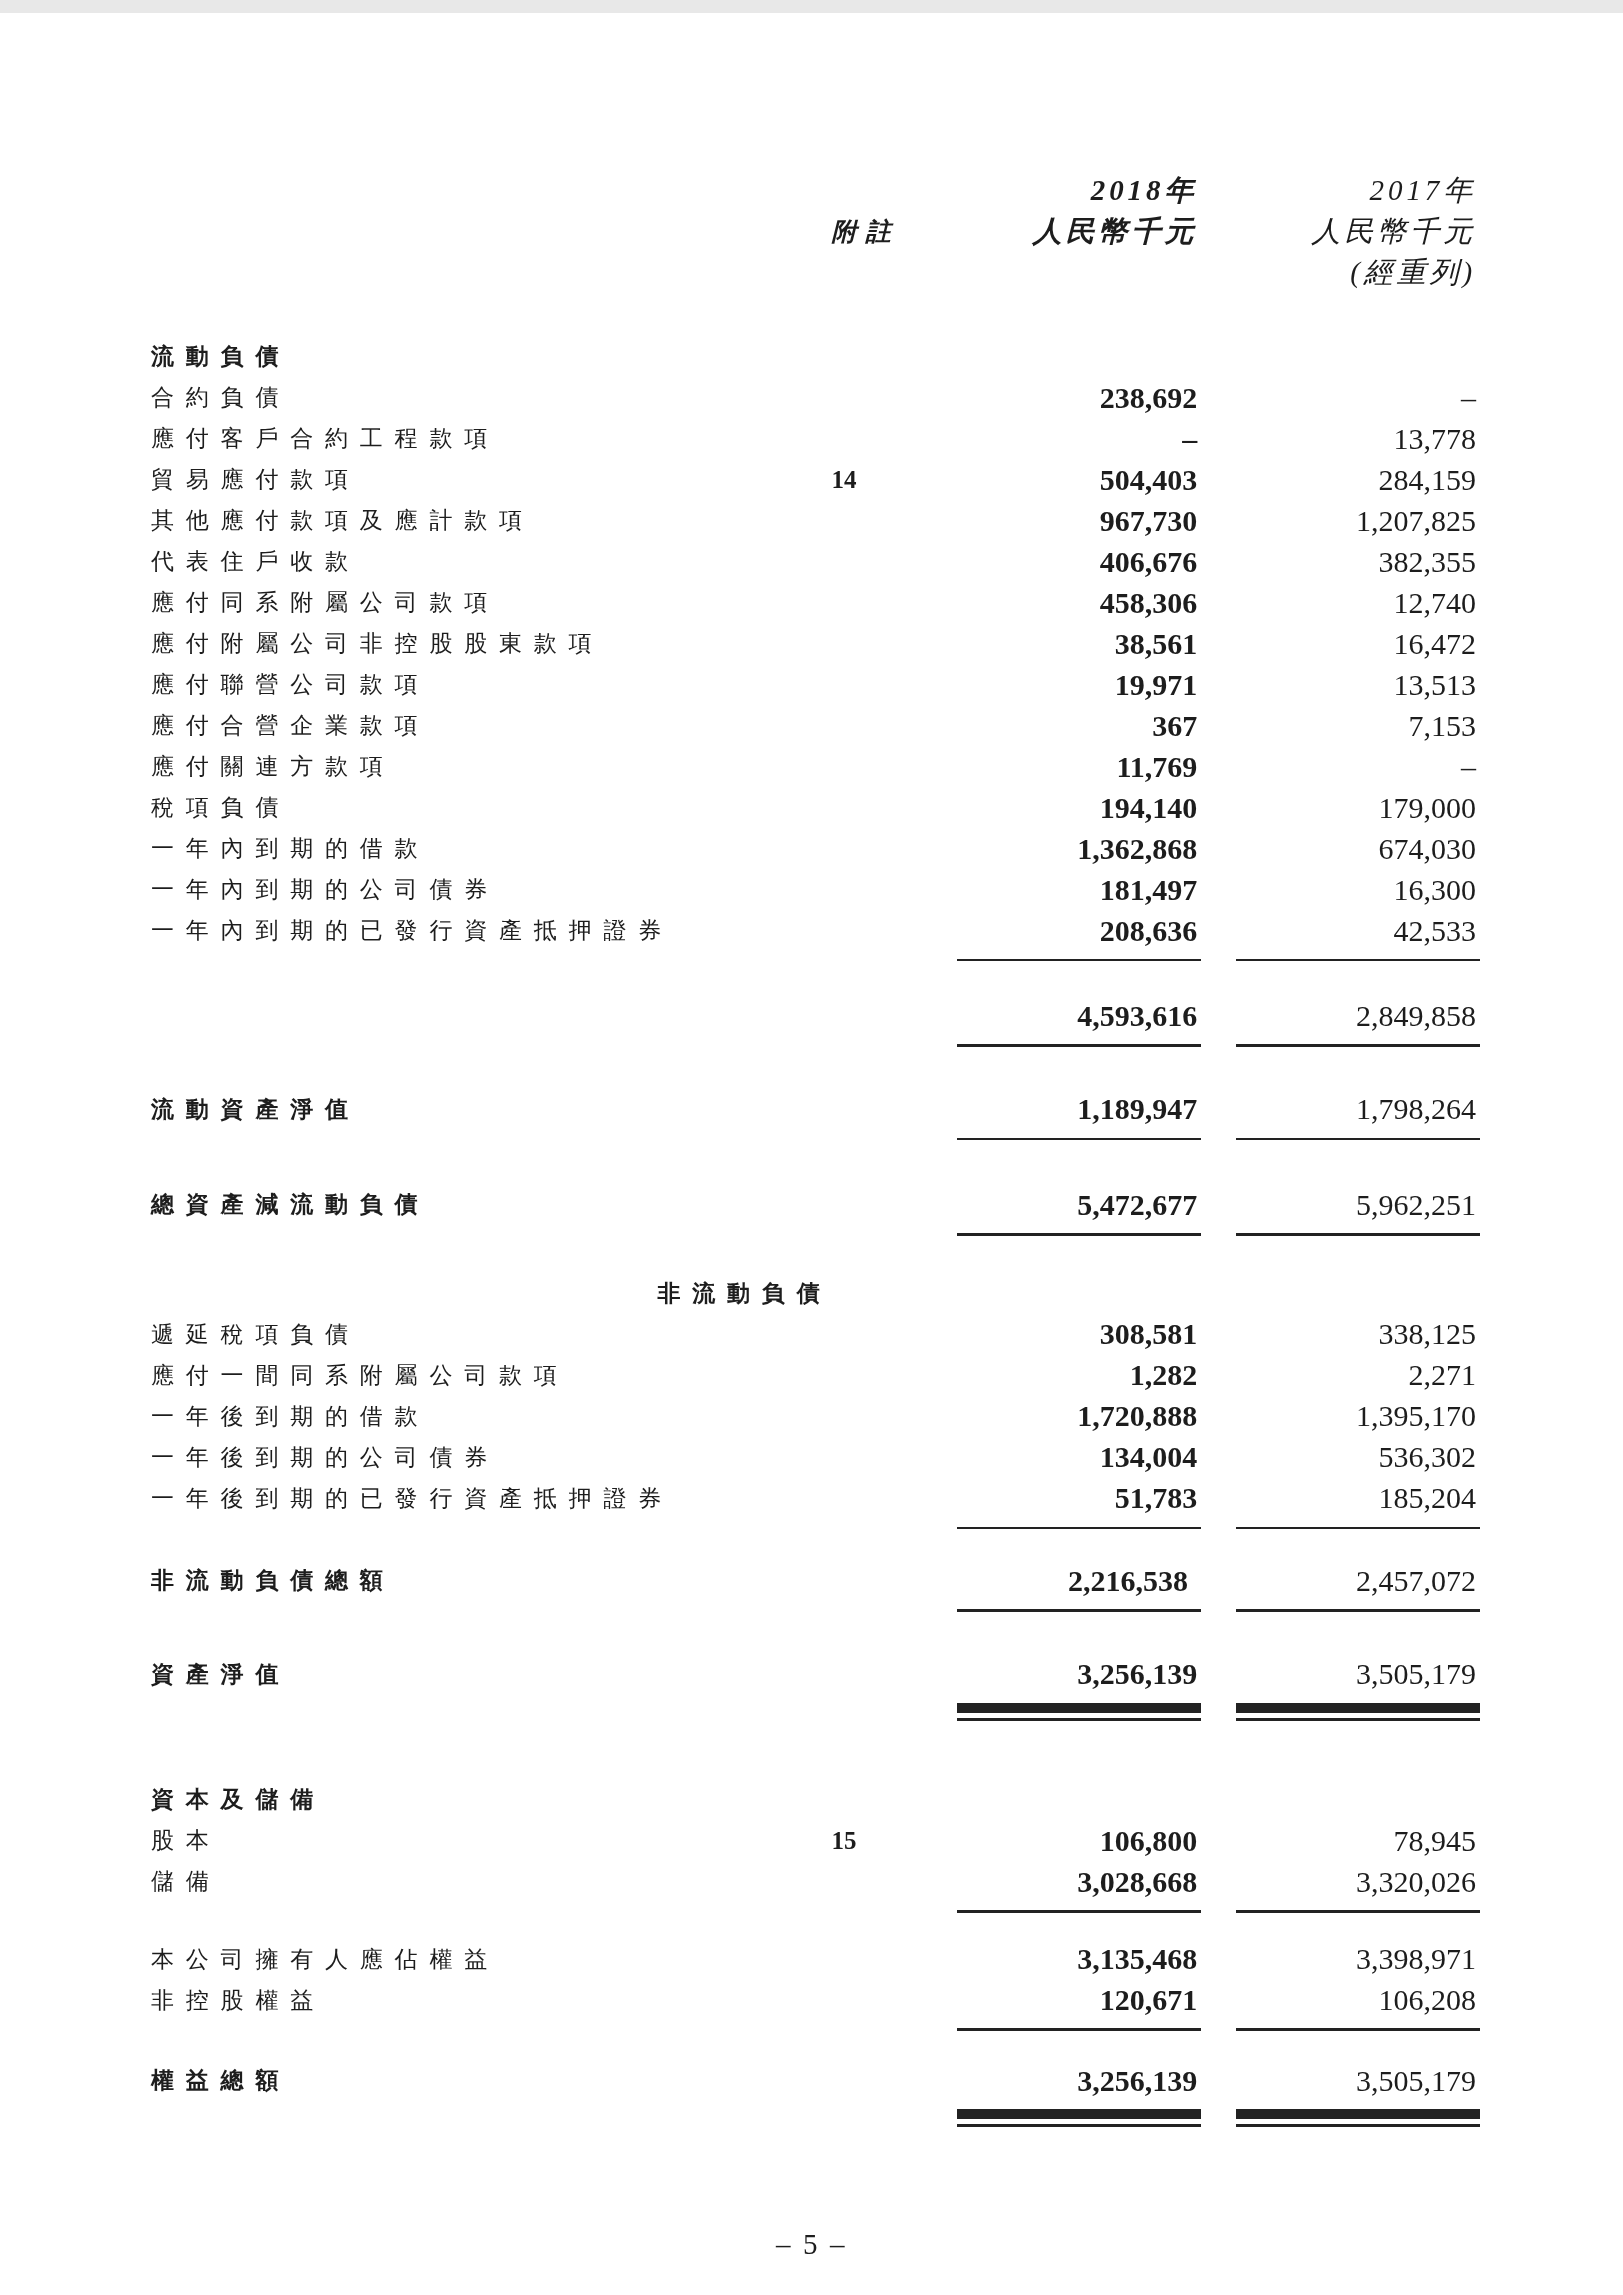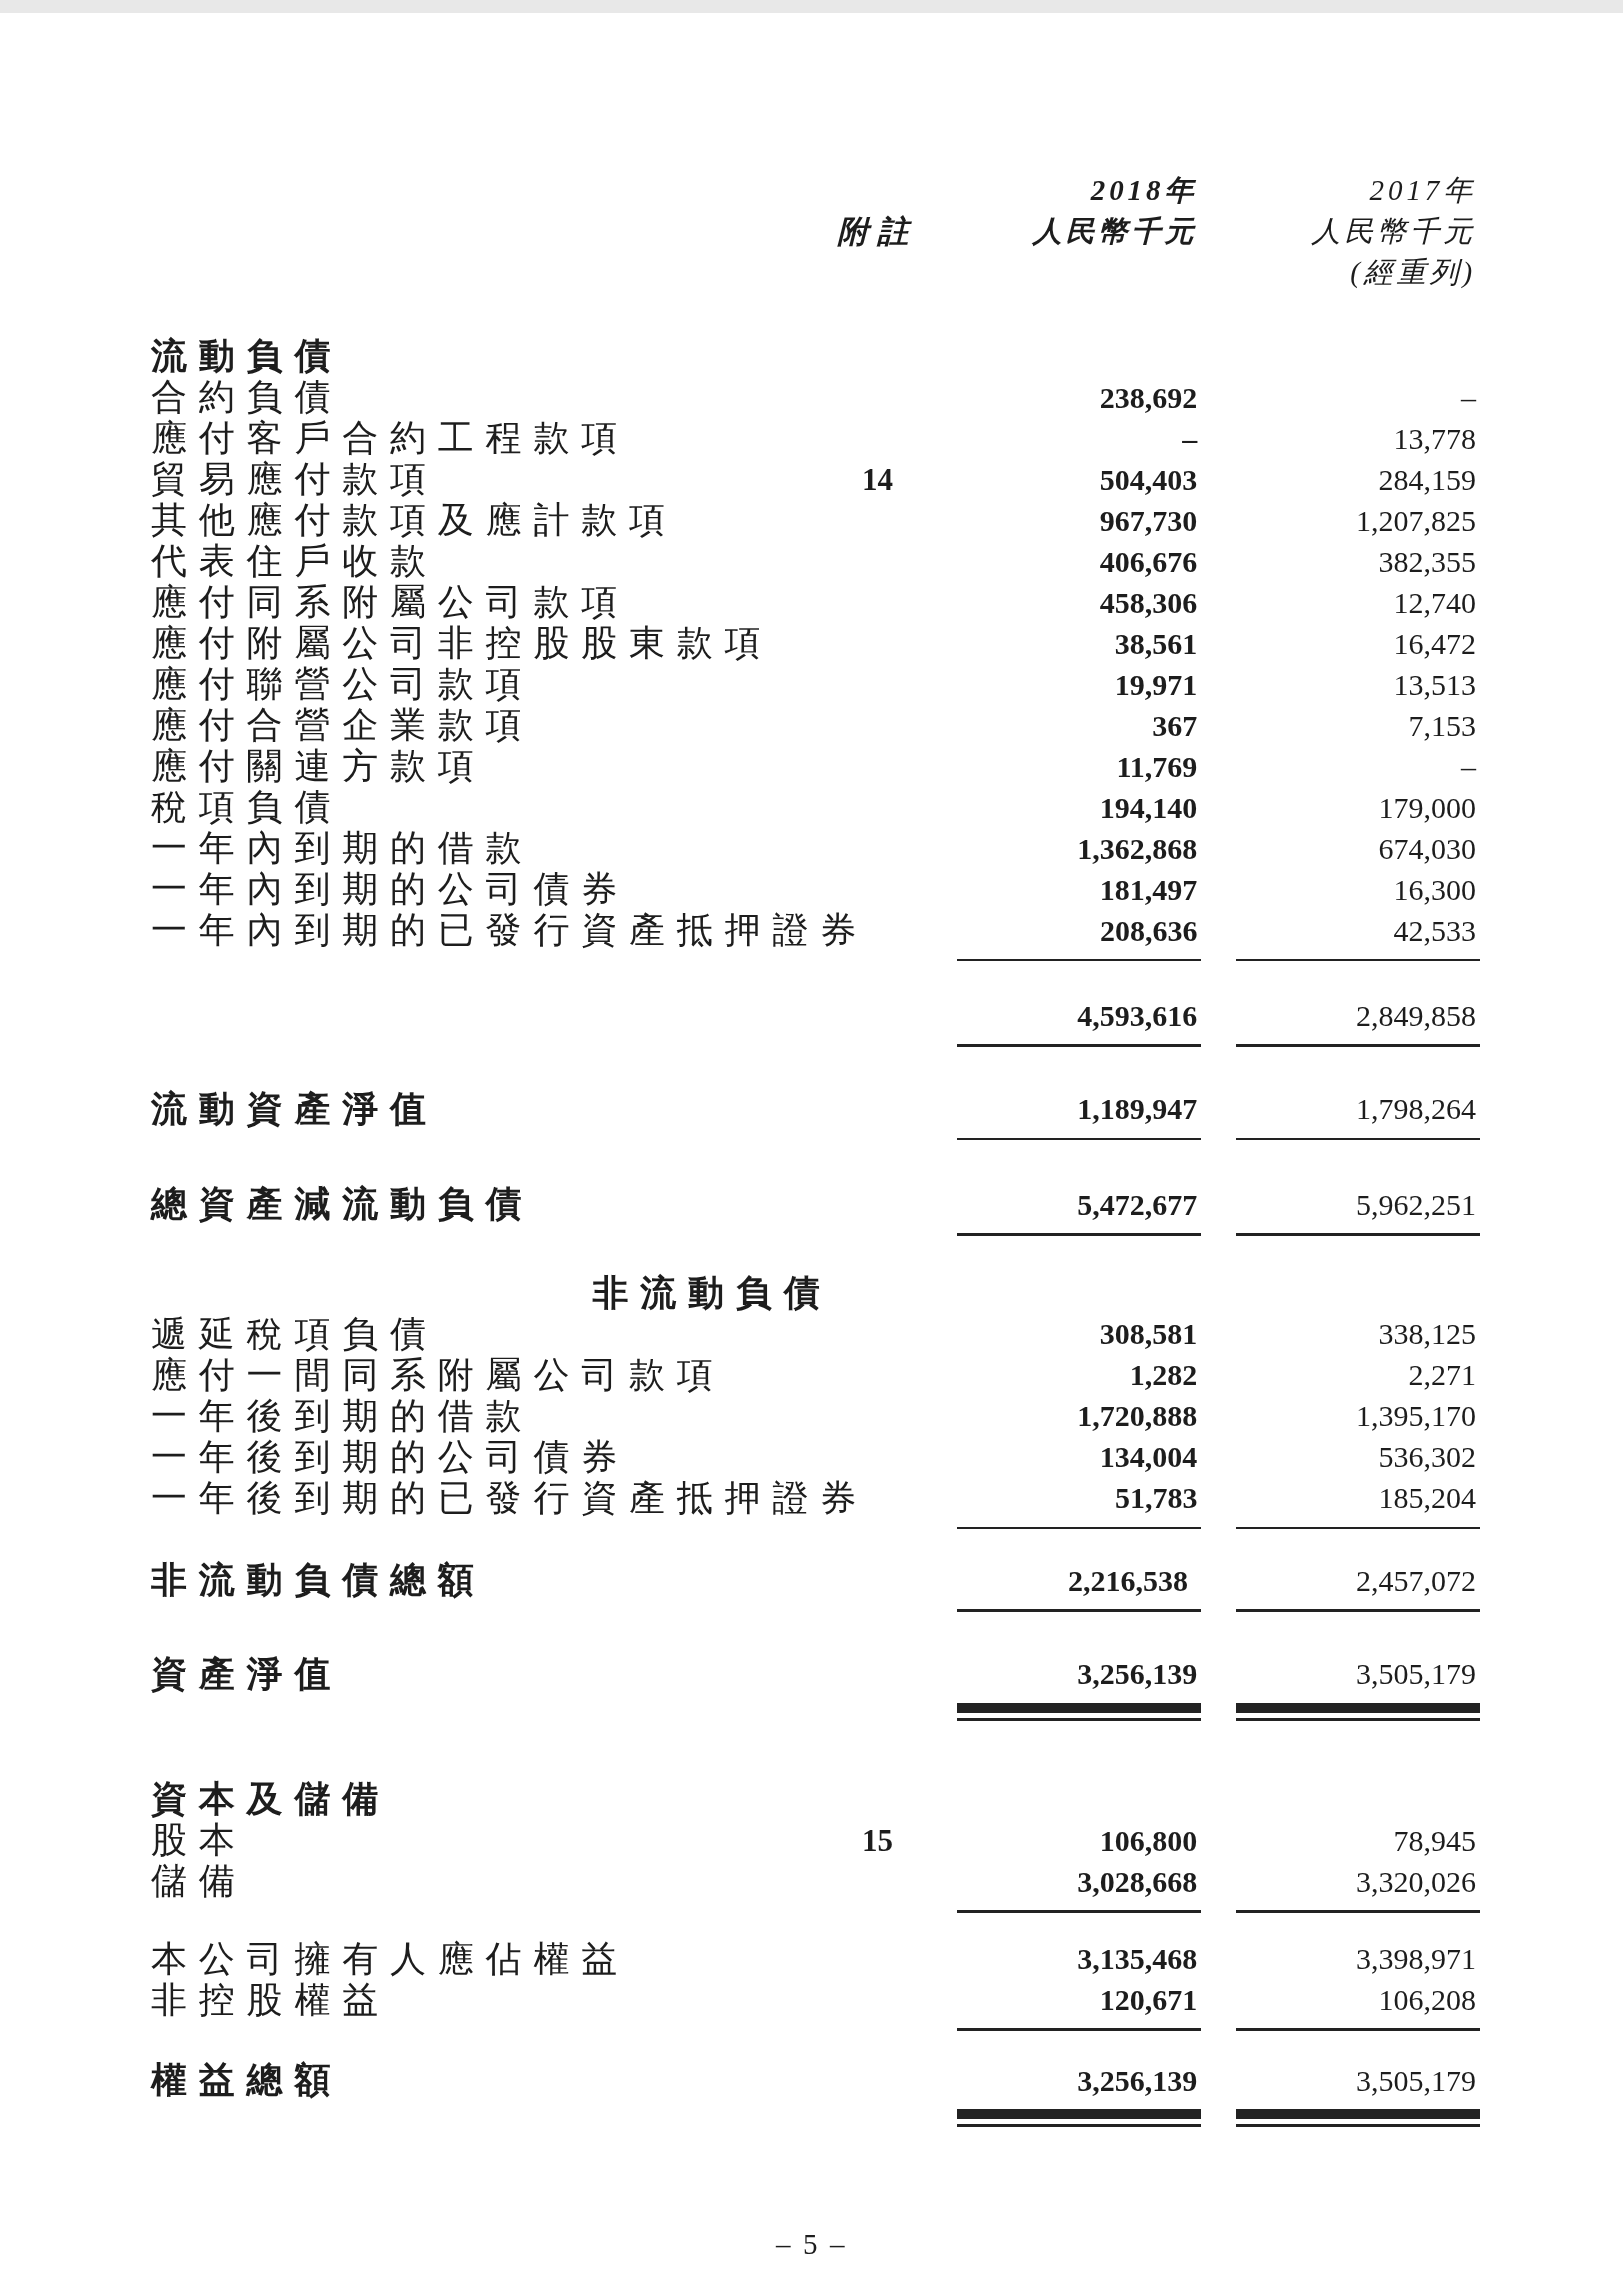--- a/index.html
+++ b/index.html
@@ -17,22 +17,22 @@
     left:151px;
     top:0;
     width:1329px; 
   }
   .hdr-row,.row{
     display:flex;
     align-items:center;
     height:41px;
     white-space:nowrap;
   }
-  .cell-label{width:681px;font-size:36px;letter-spacing:11.8px;overflow:visible;}
-  .cell-note{width:92px;text-align:center;font-size:31px;font-weight:bold;}
+  .cell-label{width:681px;font-size:23px;letter-spacing:11.8px;overflow:visible;}
+  .cell-note{width:92px;text-align:left;font-size:25px;font-weight:bold;}
   .sp1{width:34px;flex:none;}
   .sp2{width:35px;flex:none;}
   .cell-v{width:244px;text-align:right;font-size:30px;padding-right:3.9px;box-sizing:border-box;font-variant-numeric:lining-nums;}
   .v2018{font-weight:bold;}
   .v2017{font-weight:normal;}
   .section .cell-label{font-weight:bold;}
   .total .cell-label{font-weight:bold;}
   
   .hdr-italic{font-style:italic;}
   .hdr .cell-v{font-size:29px;letter-spacing:3.9px;}

